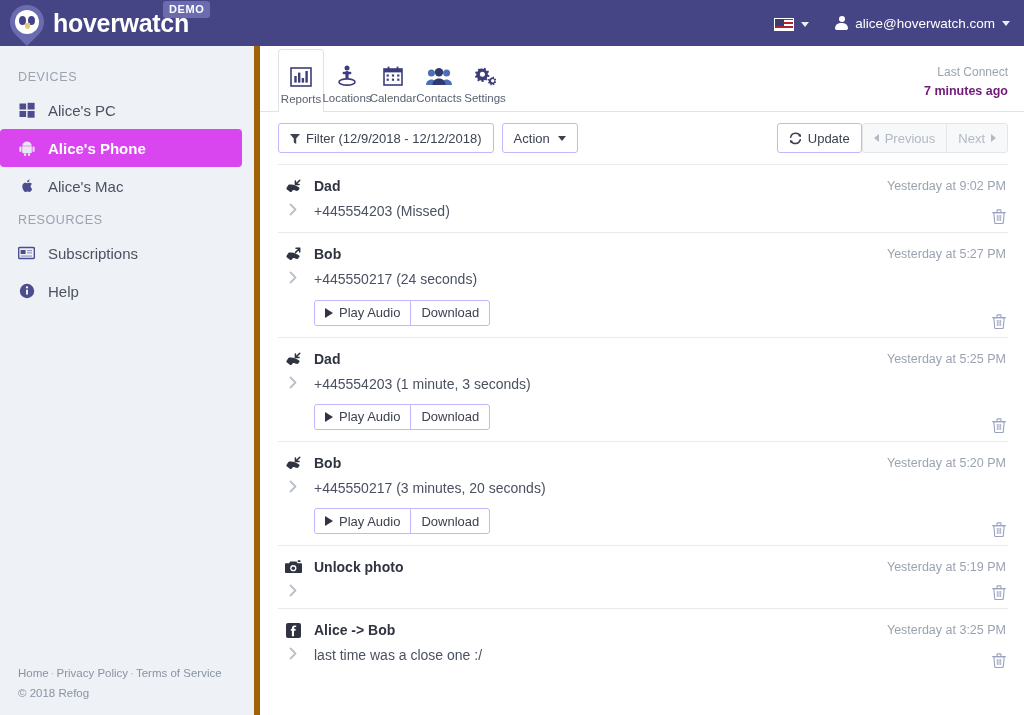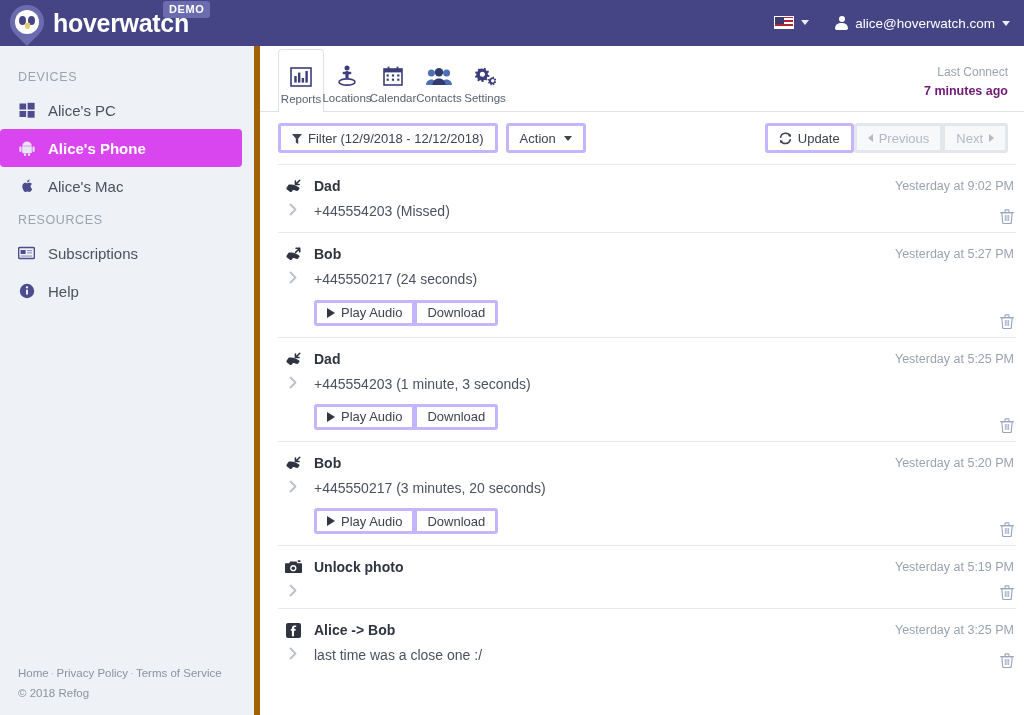--- a/index.html
+++ b/index.html
@@ -46,21 +46,21 @@
     color: #ffffff; font-size: 25px; font-weight: bold;
     letter-spacing: -0.3px;
   }
   .demo-badge {
     position: absolute; left: 163px; top: 1px;
     background: #6b6bb0; color: #ffffff;
     font-size: 11px; font-weight: bold; letter-spacing: .6px;
     padding: 2px 6px 3px; border-radius: 3px;
   }
   .topbar-right {
-    margin-left: auto; display: flex; align-items: flex-start; gap: 26px;
+    margin-left: auto; display: flex; align-items: flex-end; gap: 26px;
     color: #ffffff; font-size: 13.5px; padding-left: 8px;
   }
   .flag-box { display: flex; align-items: center; gap: 7px; cursor: pointer; }
   .flag {
     width: 20px; height: 13px; position: relative; overflow: hidden;
     border: 1px solid rgba(255,255,255,.25); background: #ffffff;
   }
   .flag .stripe { position: absolute; left: 0; width: 100%; height: 1.85px; background: #b22234; }
   .flag .canton {
     position: absolute; left: 0; top: 0; width: 9px; height: 7px; background: #3c3b6e;
@@ -135,34 +135,34 @@
   .last-connect .lc-value { font-size: 12.5px; color: #701a75; font-weight: bold; }
 
   
   .controls {
     height: 52px; flex: 0 0 52px; display: flex; align-items: center;
     padding: 0 16px 0 18px; gap: 8px;
   }
   .btn {
     height: 30px; display: inline-flex; align-items: center; gap: 6px;
     padding: 0 11px; font-size: 13px; color: #3d4250;
-    background: #ffffff; border: 3px solid #c4b5fd; border-radius: 3px;
+    background: #ffffff; border: 1px solid #c4b5fd; border-radius: 3px;
     cursor: pointer; white-space: nowrap;
   }
   .btn.disabled { color: #b3b9c3; background: #f7f8fa; border-color: #e3e6ea; }
   .btn-group { display: flex; margin-left: 0; }
   .btn-group .btn { border-radius: 0; margin-left: -1px; }
   .btn-group .btn:first-child { border-radius: 3px 0 0 3px; margin-left: 0; }
   .btn-group .btn:last-child { border-radius: 0 3px 3px 0; }
   .controls-right { margin-left: auto; display: flex; gap: 0; }
   .ico-funnel { width: 10px; height: 11px; }
   .ico-refresh { width: 13px; height: 13px; }
 
   
-  .list { flex: 1; overflow: hidden; padding: 0 8px 0 18px; }
+  .list { flex: 1; overflow: hidden; padding: 0 16px 0 18px; }
   .entry {
     border-top: 1px solid #e7eaee; position: relative;
     padding: 13px 0 11px 0;
   }
   .entry:first-child { border-top: 1px solid #e7eaee; }
   .entry-head { display: flex; align-items: center; gap: 12px; padding-left: 7px; }
   .entry-ico { width: 17px; flex: 0 0 17px; display: flex; justify-content: center; }
   .entry-title { font-size: 14px; font-weight: bold; color: #2f3440; }
   .entry-time {
     margin-left: auto; font-size: 12.5px; color: #9aa3b0; padding-right: 2px;

